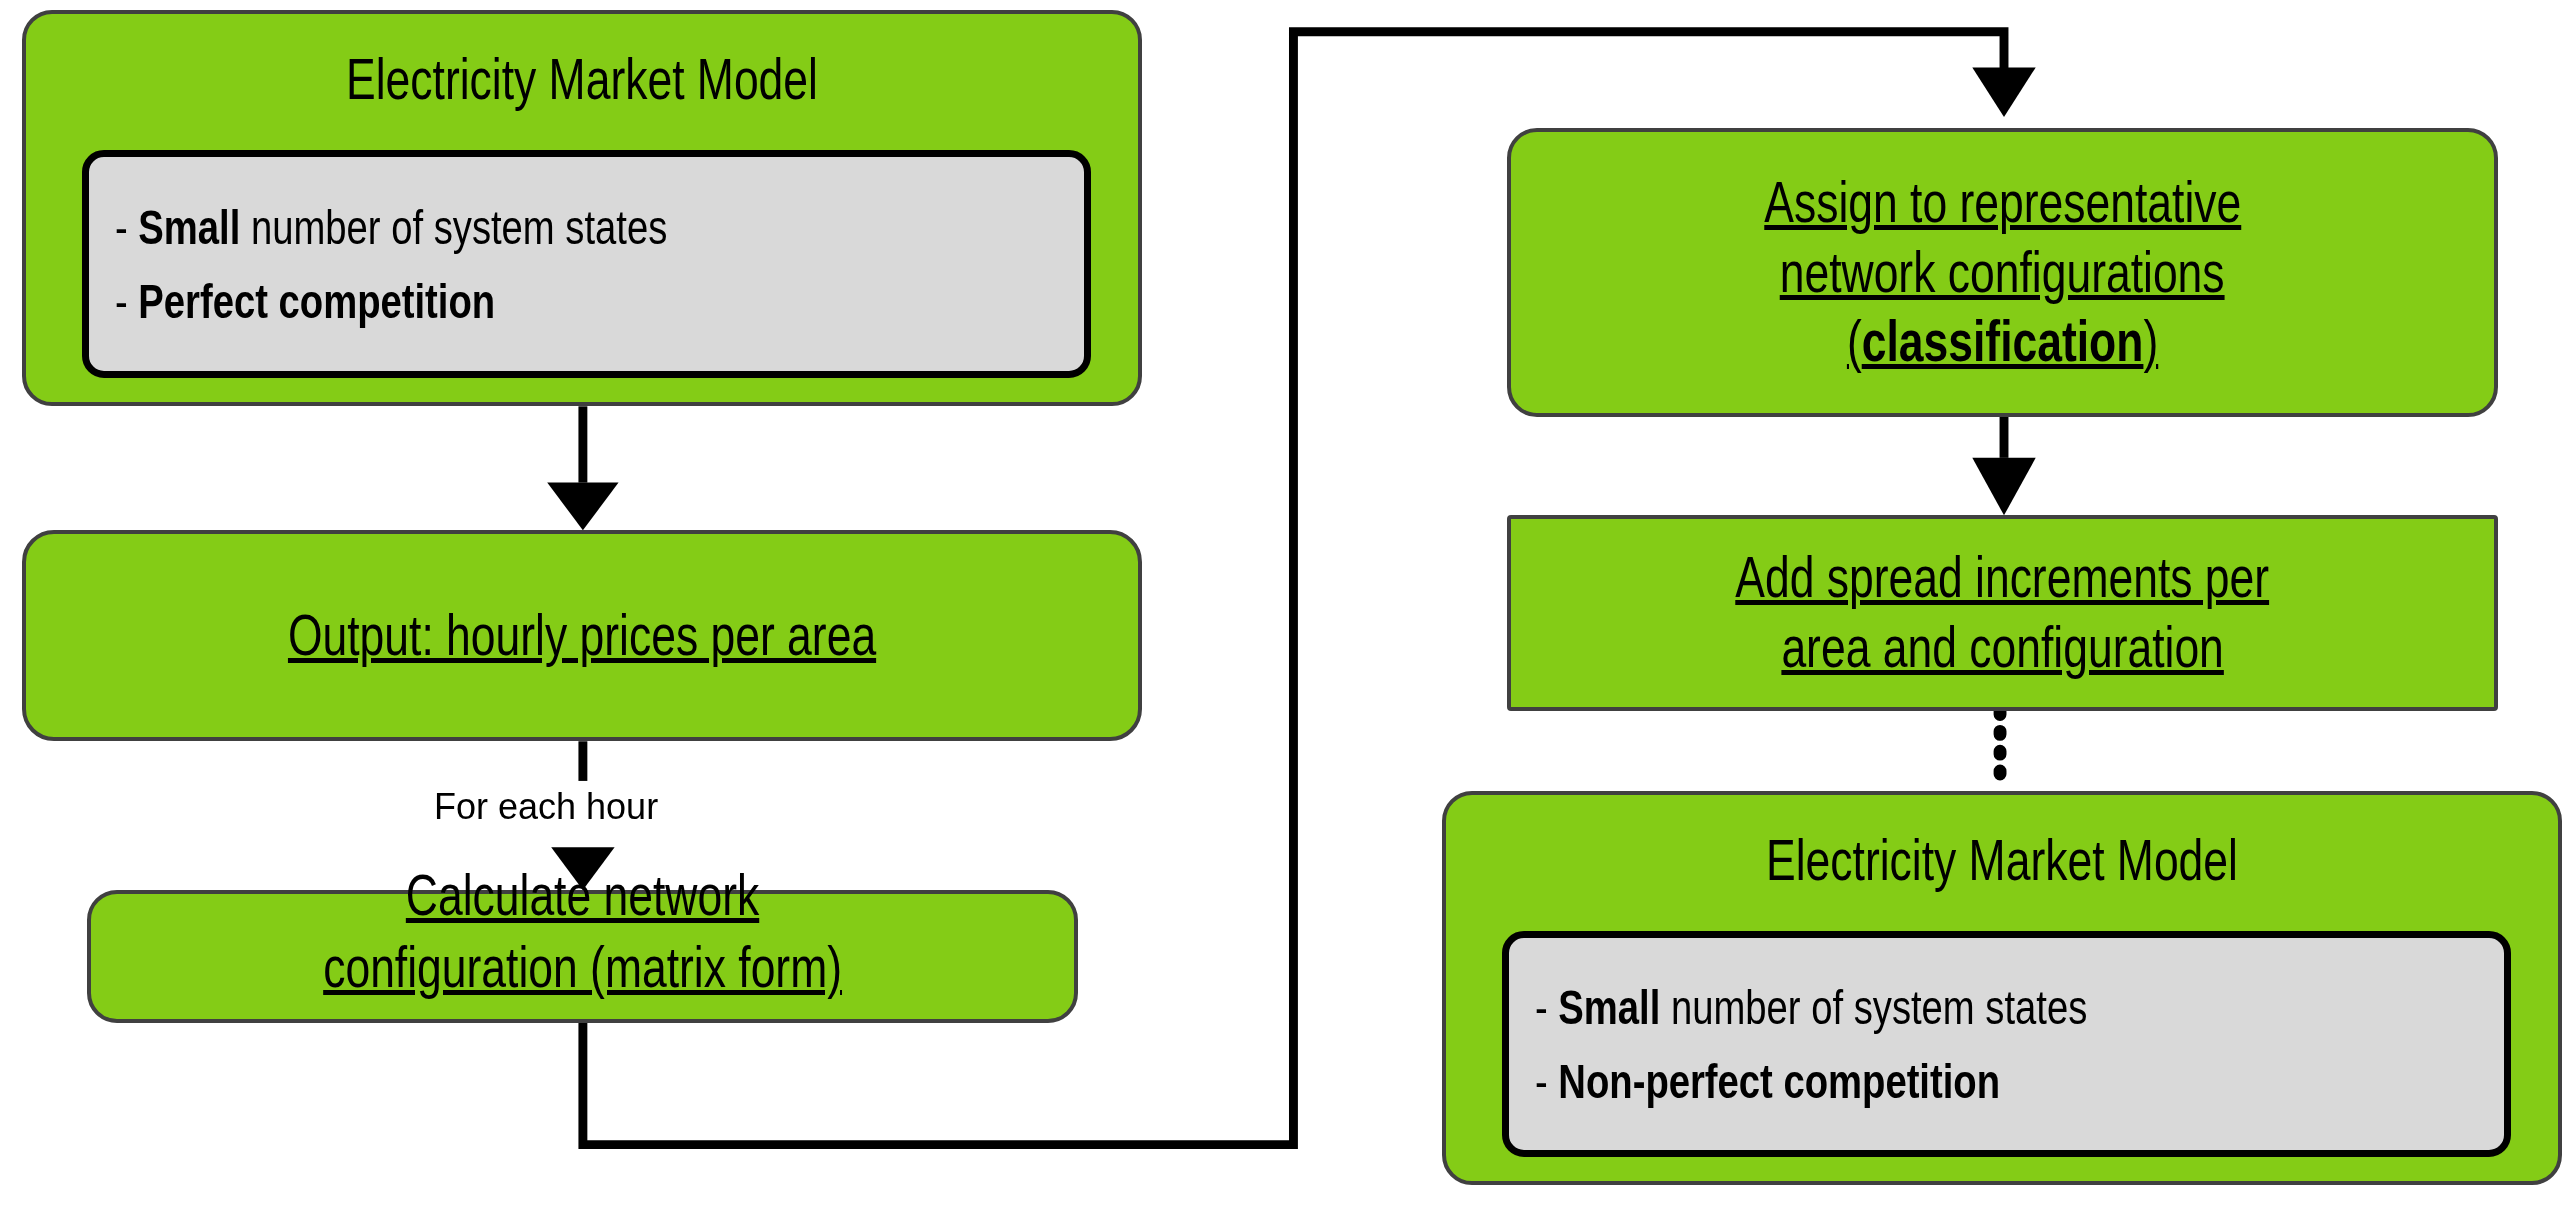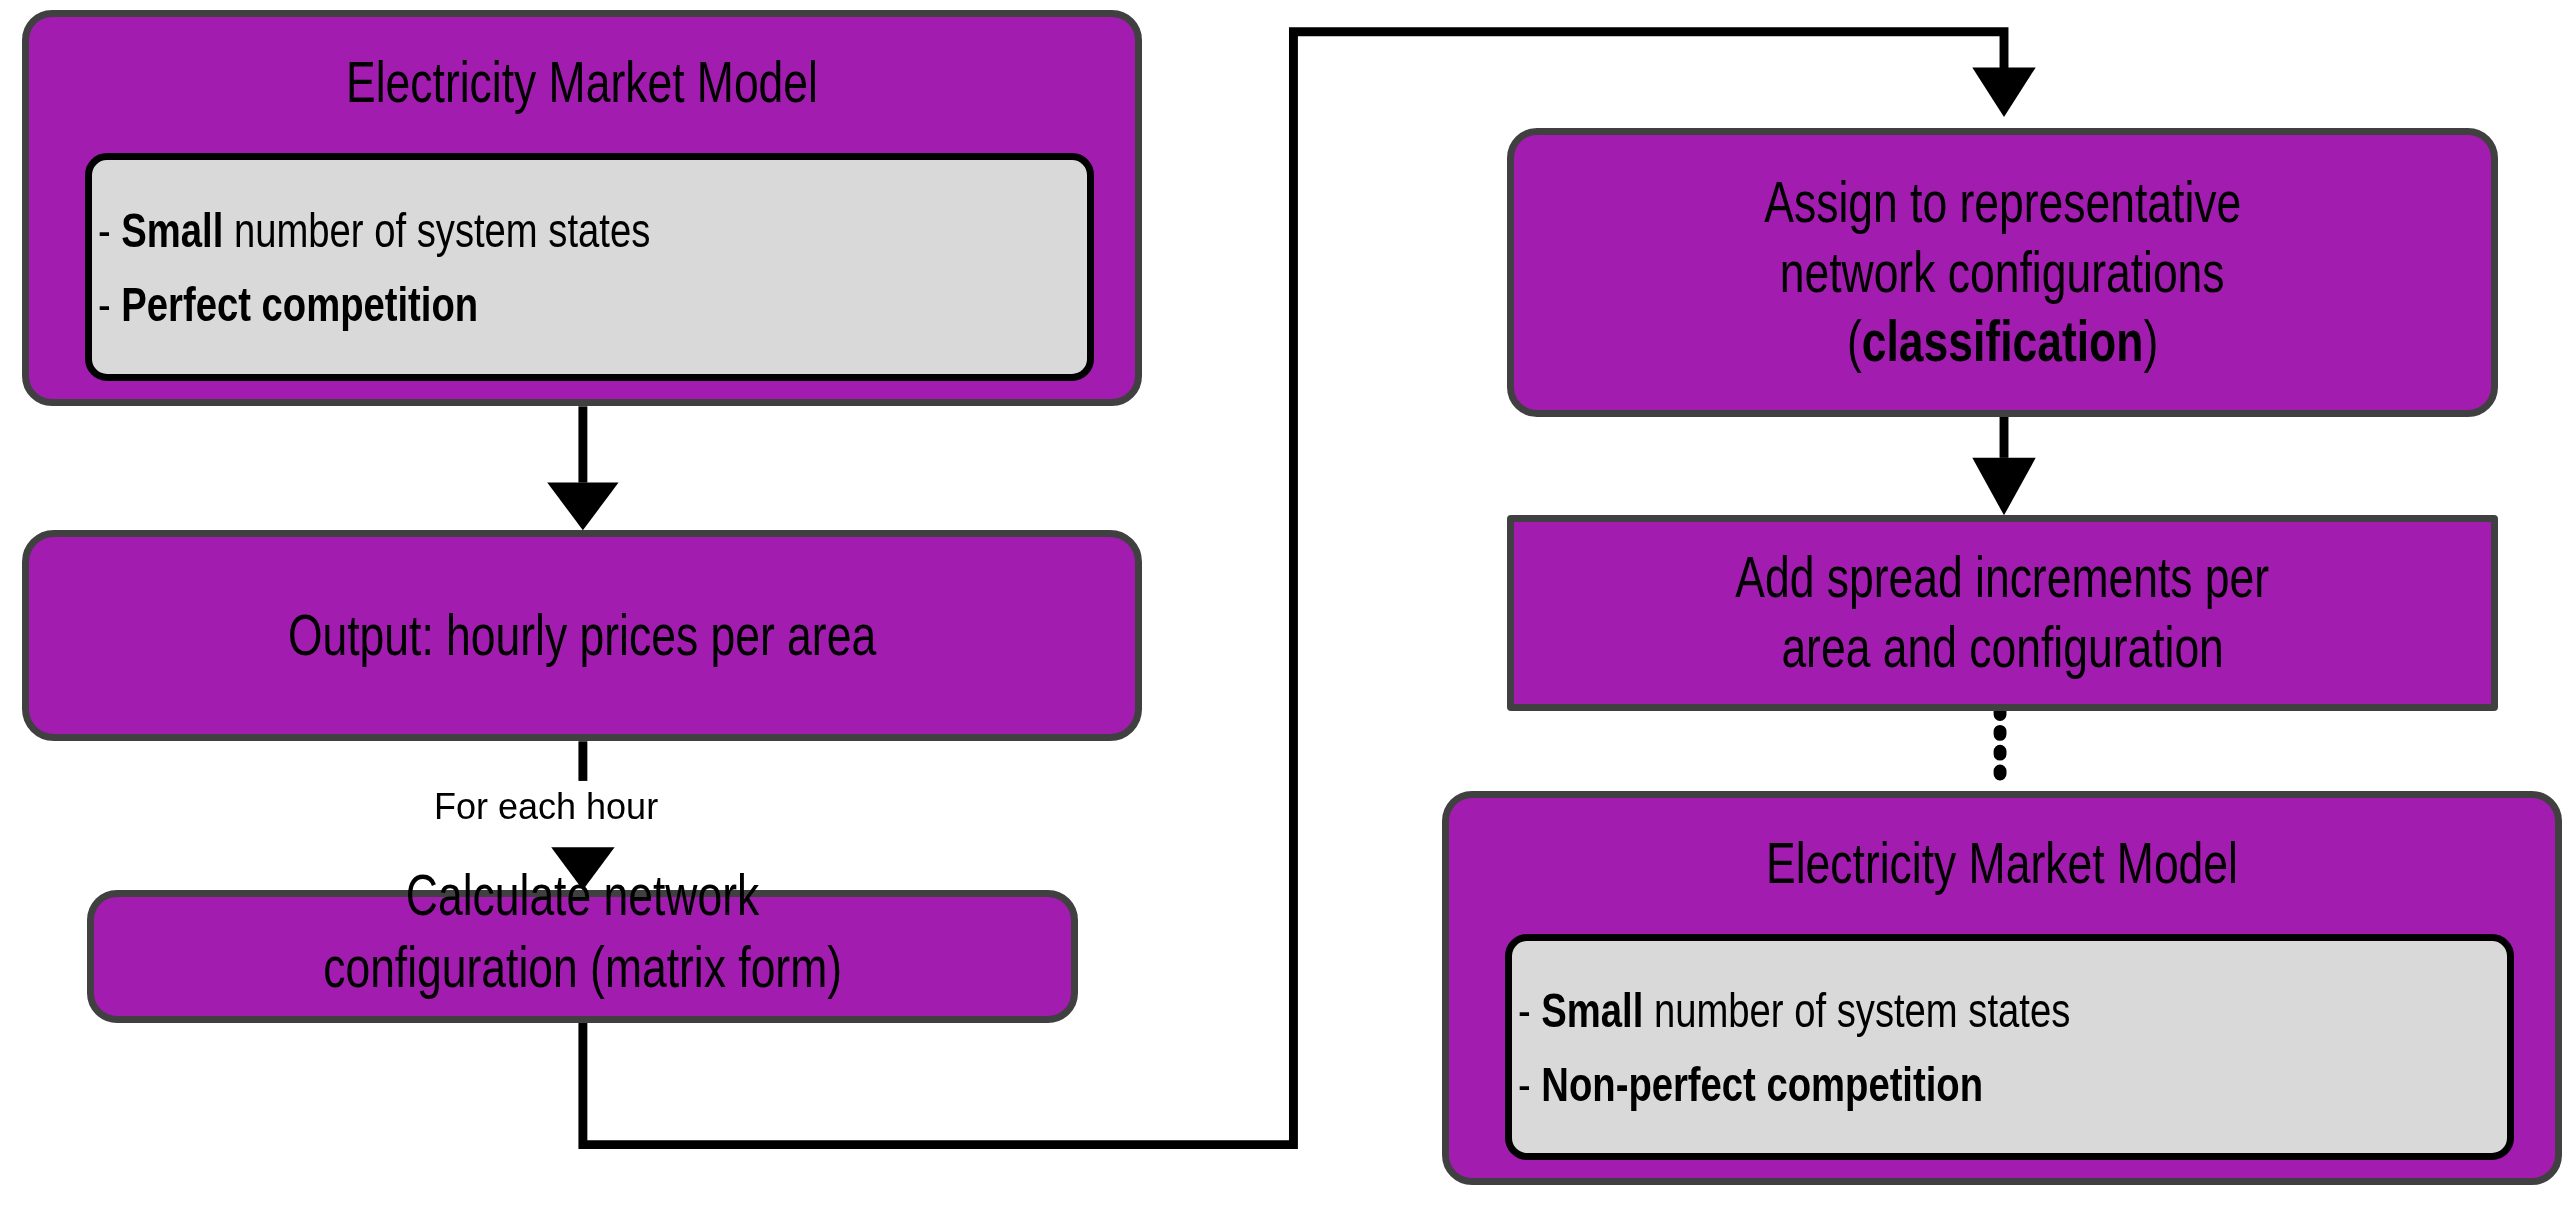--- a/index.html
+++ b/index.html
@@ -19,28 +19,29 @@
   #canvas {
     position: absolute;
     left: 0; top: 0;
     width: 2576px;
     height: 1213px;
   }
 
   .node {
     position: absolute;
     box-sizing: border-box;
-    border: 7px solid #404040;
+    border: 4px solid #404040;
     border-radius: 26px;
-    background: #a21caf;
+    background: #84cc16;
     display: flex;
     flex-direction: column;
     align-items: center;
     justify-content: center;
     text-align: center;
+    text-decoration: underline;
   }
 
   .node-title {
     font-family: "Liberation Sans Narrow", "Liberation Sans", sans-serif;
     font-stretch: condensed;
     transform: scaleX(0.78);
     white-space: nowrap;
     line-height: 1.12;
   }
 
@@ -53,21 +54,21 @@
 
   .inner-panel {
     position: absolute;
     box-sizing: border-box;
     border: 7px solid #000000;
     border-radius: 22px;
     background: #d9d9d9;
     display: flex;
     flex-direction: column;
     justify-content: center;
-    padding-left: 6px;
+    padding-left: 26px;
   }
 
   .bullet-line {
     font-family: "Liberation Sans", sans-serif;
     transform: scaleX(0.78);
     transform-origin: left center;
     white-space: nowrap;
     text-align: left;
   }
   .bullet-line b { font-weight: bold; }

